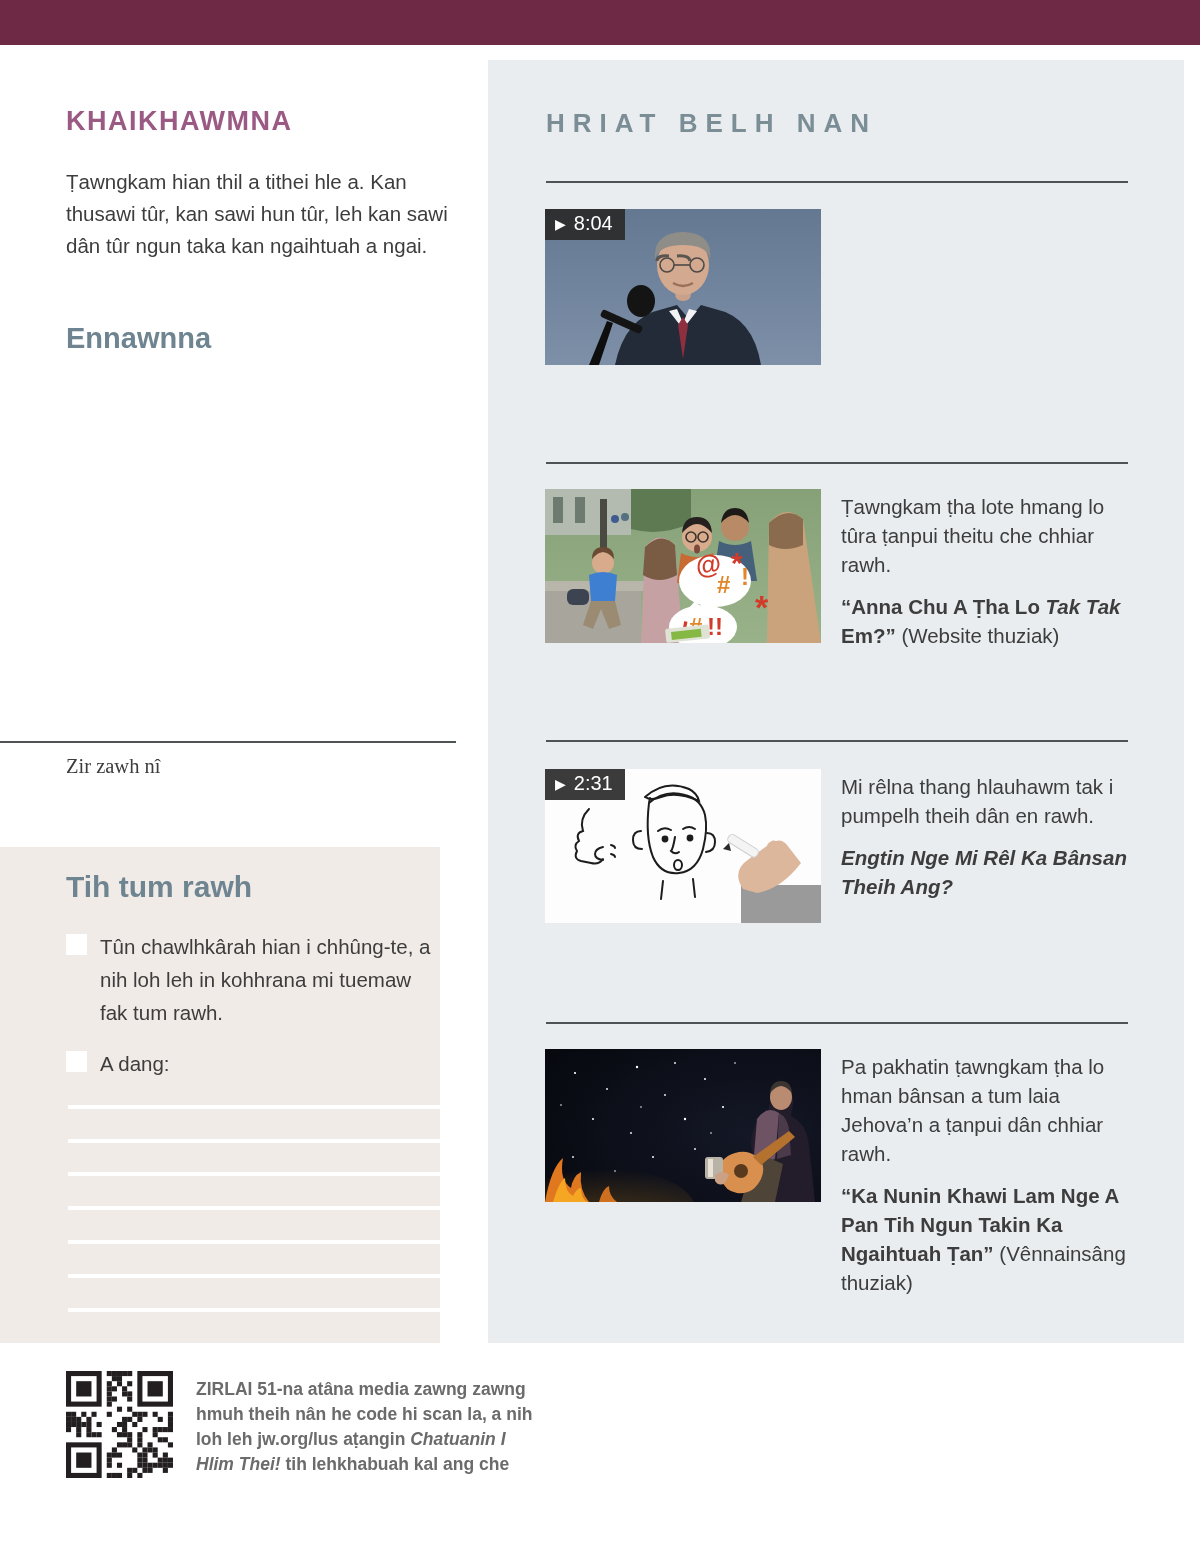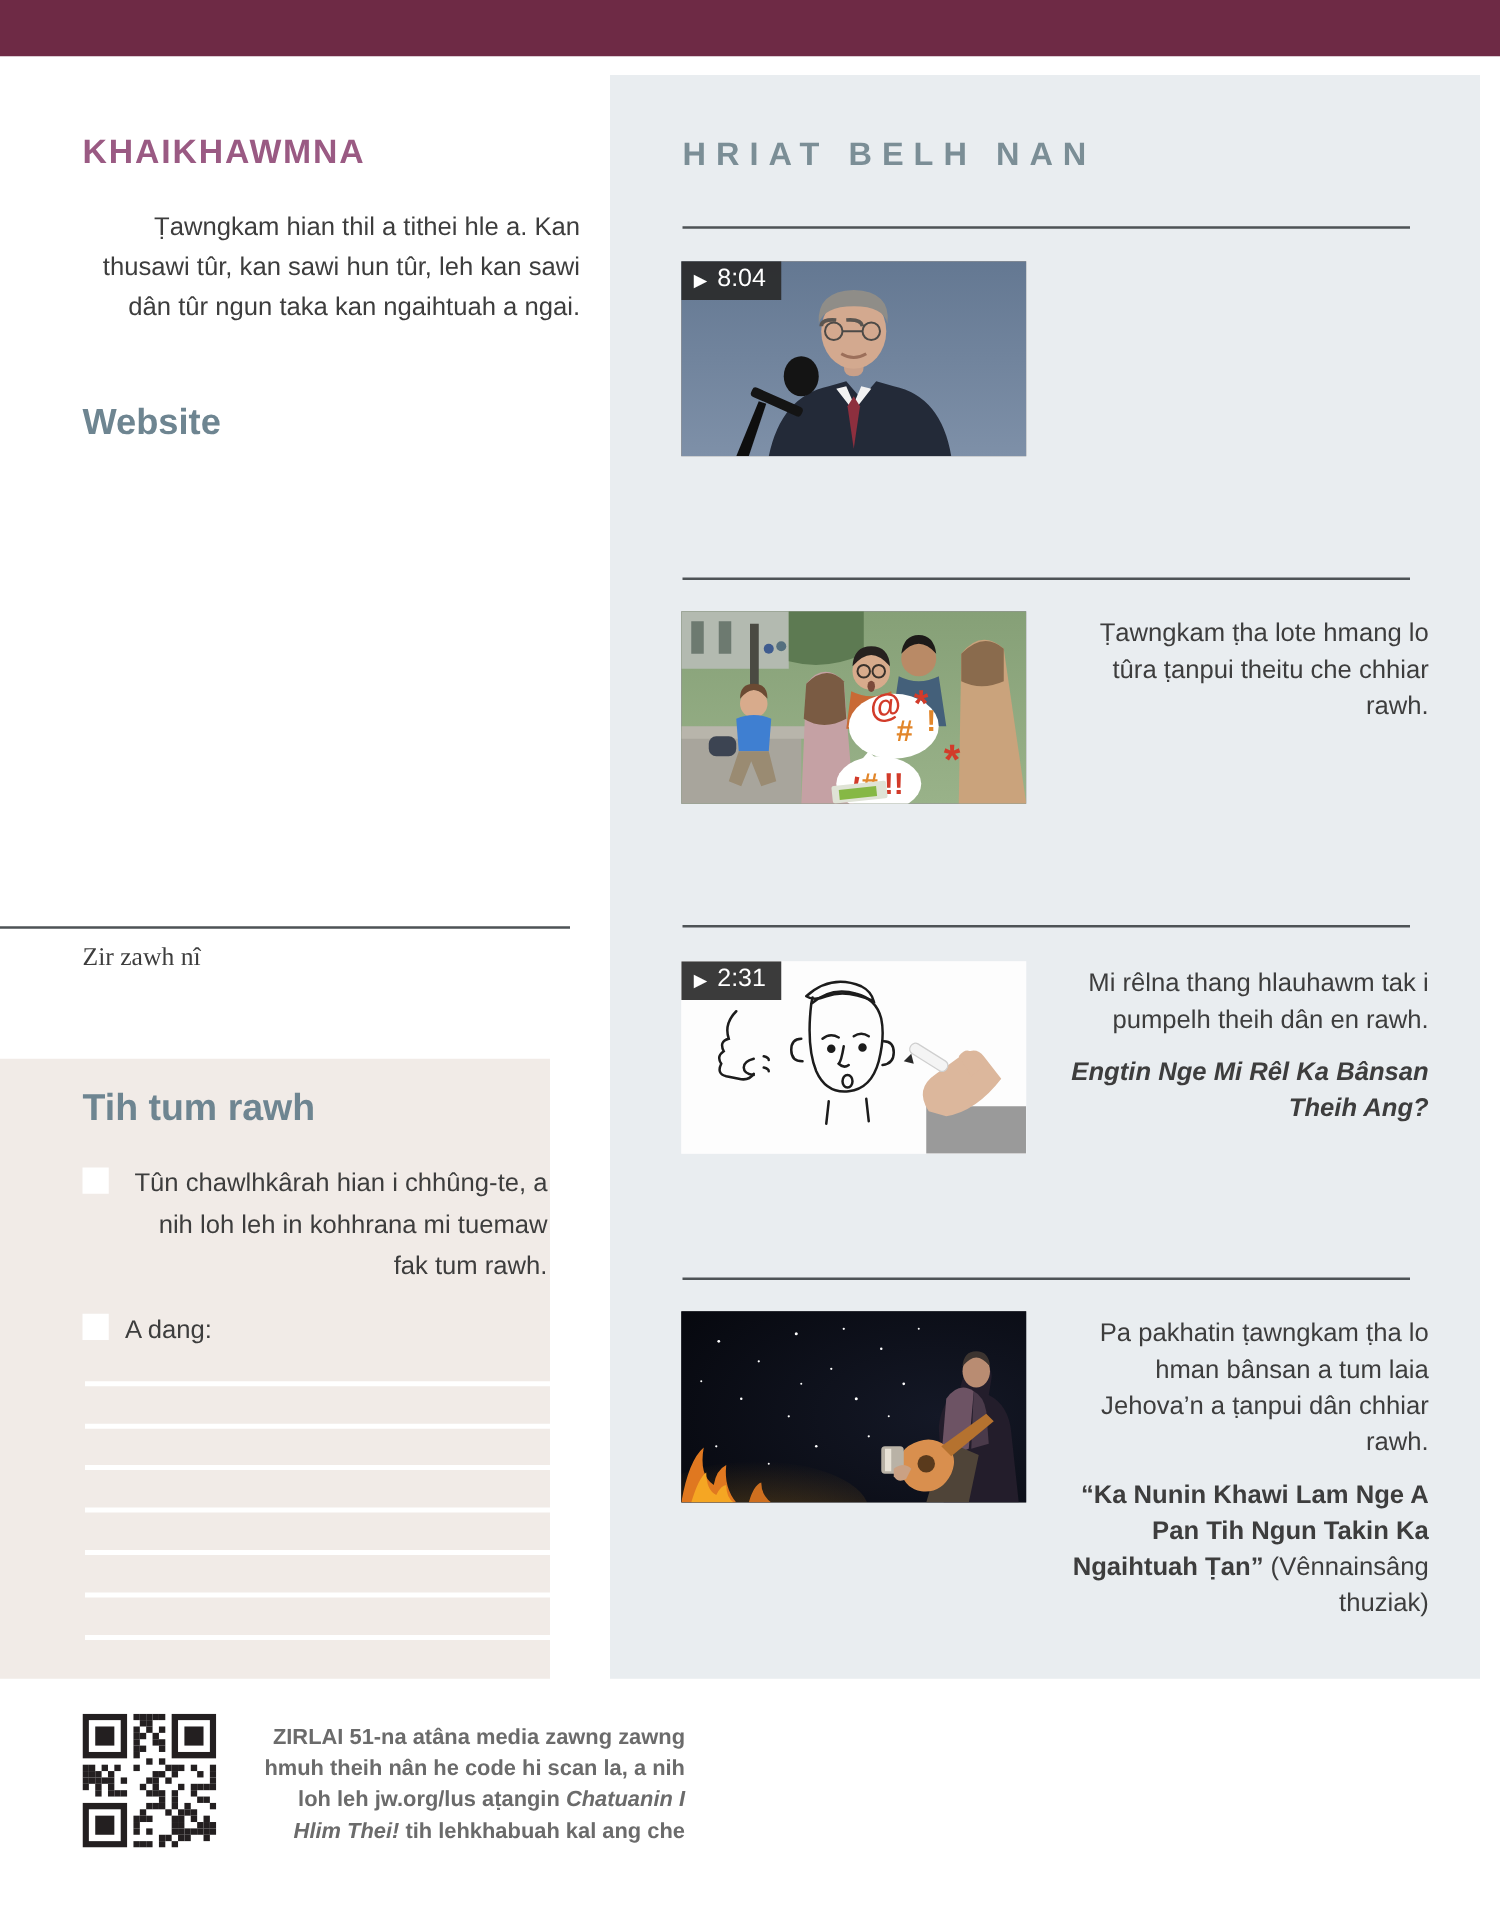--- a/index.html
+++ b/index.html
@@ -1,18 +1,18 @@
 <!DOCTYPE html>
 <html><head>
 <meta charset="utf-8">
 <style>
   html,body{margin:0;padding:0;background:#ffffff;}
   #page{
     position:relative;width:1200px;height:1543px;background:#ffffff;overflow:hidden;
-    font-family:"Liberation Sans","DejaVu Sans",sans-serif;color:#3d3d3d;text-align:right;
+    font-family:"Liberation Sans","DejaVu Sans",sans-serif;color:#3d3d3d;
   }
   .abs{position:absolute;}
   
   #topbar{left:0;top:0;width:1200px;height:45px;background:#6e2a45;}
   
   #summary-title{left:66px;top:106px;font-size:27px;font-weight:bold;letter-spacing:1.5px;color:#9a5a83;}
   #summary-text{left:66px;top:166px;width:398px;font-size:20.5px;line-height:32px;}
   #review-title{left:66px;top:322px;font-size:29px;font-weight:bold;color:#6e8591;}
   #review-list{left:66px;top:388px;width:404px;margin:0;padding:0 0 0 26px;font-size:20.5px;line-height:29px;}
   #review-list li{margin-bottom:14px;}
@@ -49,21 +49,21 @@
 </style>
 </head>
 <body>
 
 <div id="page">
 
   <div id="topbar" class="abs"></div>
 
   <div id="summary-title" class="abs">KHAIKHAWMNA</div>
   <div id="summary-text" class="abs">Ṭawngkam hian thil a tithei hle a. Kan thusawi tûr, kan sawi hun tûr, leh kan sawi dân tûr ngun taka kan ngaihtuah a ngai.</div>
-  <div id="review-title" class="abs">Website</div>
+  <div id="review-title" class="abs">Ennawnna</div>
 
   <div id="done-rule" class="abs"></div>
   <div id="done-label" class="abs">Zir zawh nî</div>
 
   <div id="goal-box" class="abs">
     <div id="goal-title" class="abs">Tih tum rawh</div>
     <div id="goal-row-2" class="goal-row">
       <span class="checkbox"></span>
       <span class="goal-text">A dang:</span>
     </div>
@@ -306,20 +306,21 @@
           <text x="144" y="146" font-size="24" font-weight="bold" fill="#e2862a">#</text>
           <text x="162" y="146" font-size="24" font-weight="bold" fill="#d23b2a">!!</text>
         </g>
         <text x="210" y="130" font-size="34" font-weight="bold" fill="#d23b2a">*</text>
         <rect x="120" y="140" width="44" height="14" rx="2" fill="#dfe3d6" transform="rotate(-6 120 140)"></rect>
         <rect x="126" y="143" width="30" height="8" fill="#86b845" transform="rotate(-6 126 143)"></rect>
       </svg>
     </div>
     <div class="media-text" style="top:432px">
       <p class="desc">Ṭawngkam ṭha lote hmang lo tûra ṭanpui theitu che chhiar rawh.</p>
+      <div class="mt-title"><span>“Anna Chu A Ṭha Lo </span><span class="italic">Tak Tak</span><span> Em?”</span><span class="normal"> (Website thuziak)</span></div>
     </div>
 
     <div class="thumb" style="top:709px;height:154px;background:#fdfdfd">
       <svg width="276" height="154" viewBox="0 0 276 154">
         <rect width="276" height="154" fill="#fdfdfd"></rect>
         <g stroke="#1c1c1c" stroke-width="2" fill="none" stroke-linecap="round">
           <path d="M44 40 q-10 10 -6 22 q-8 2 -4 10 q-6 4 -2 10 q-4 8 4 10 l10 2 q8 2 12 -4"></path>
           <path d="M58 78 q-8 2 -8 7 q0 5 8 6"></path>
           <path d="M66 76 q4 1 4 3 m-4 6 q4 1 4 3"></path>
           <path d="M104 34 q16 -14 36 -8 q16 4 20 20 q3 14 -2 34 q-6 22 -24 24 q-18 2 -26 -16 q-8 -20 -4 -54 q2 -10 0 0"></path>

